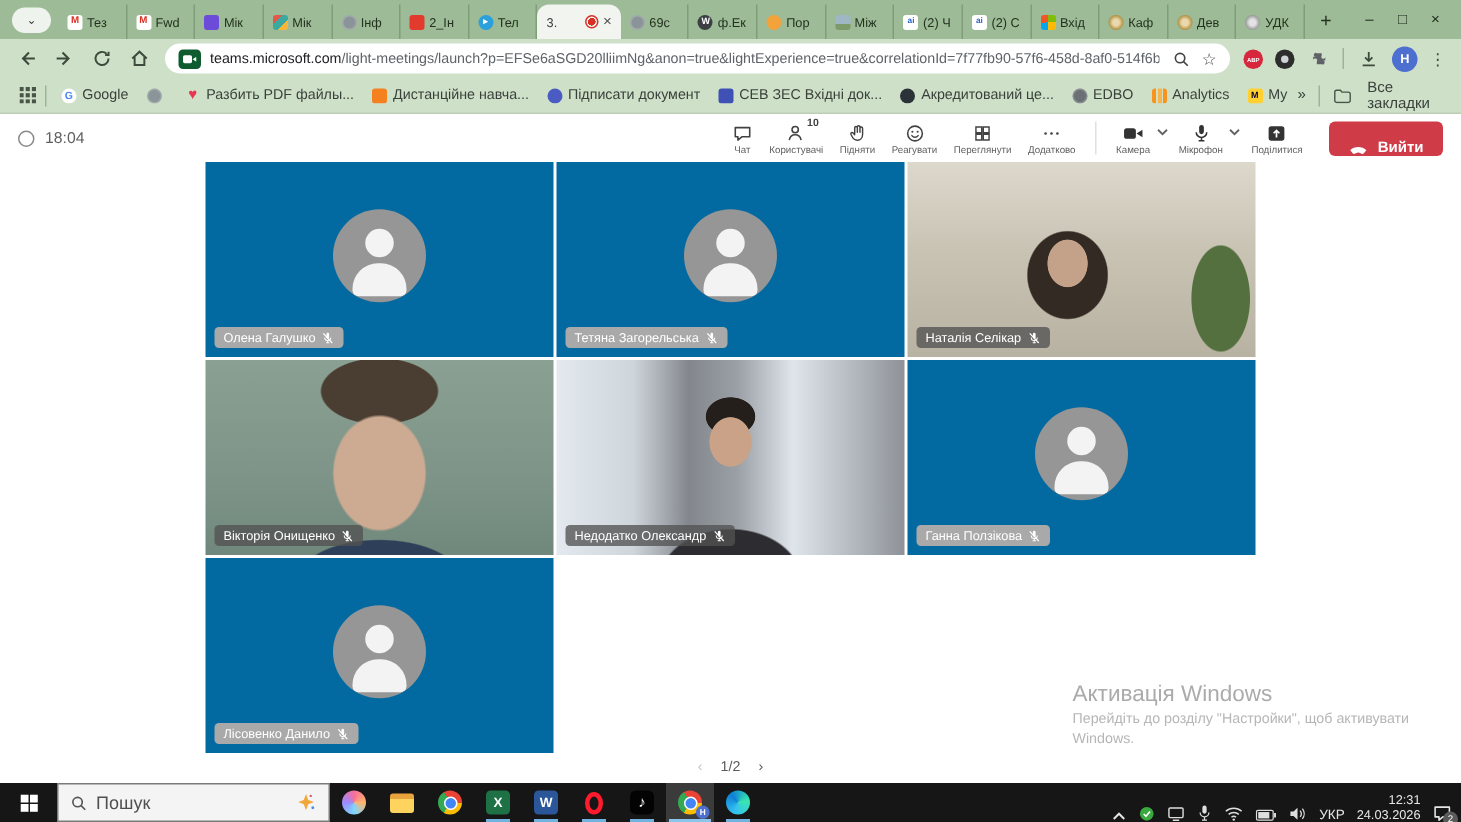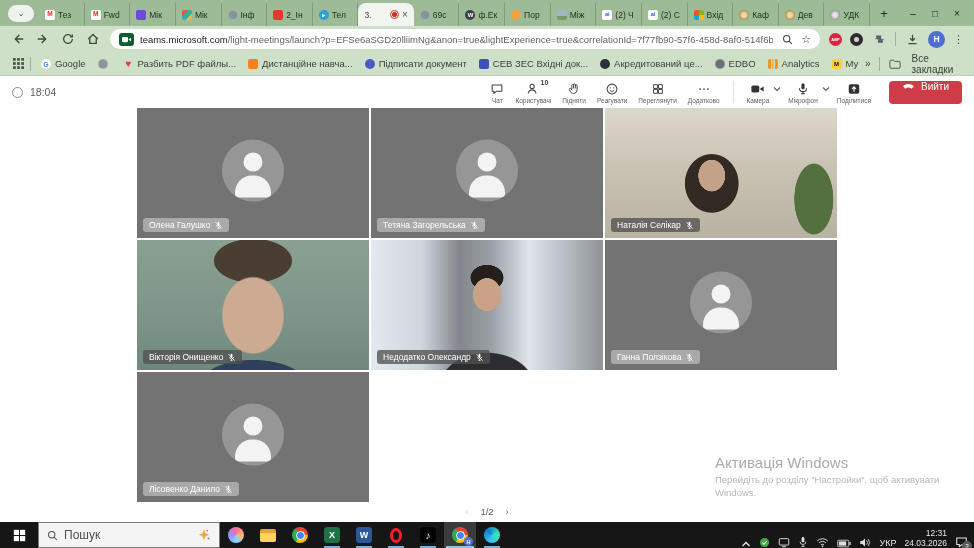--- a/index.html
+++ b/index.html
@@ -82,25 +82,25 @@
   .timer-circle{width:11px;height:11px;border:1.4px solid #8a8a8a;border-radius:50%}
   .controls{margin-left:auto;display:flex;align-items:center;gap:1px}
   .ctrl{display:flex;flex-direction:column;align-items:center;gap:1px;padding:0 5px;cursor:pointer}
   .ctrl svg{display:block}
   .clabel{font-size:6.5px;color:#616161;white-space:nowrap}
   .cicon{position:relative;height:15px;display:flex;align-items:flex-end}
   .cbadge{position:absolute;top:-2px;right:-8px;font-size:7px;font-style:normal;color:#424242;font-weight:bold}
   .chev{margin:0 1px 10px -2px}
   .ctl-div{width:1px;height:22px;background:#e0e0e0;margin:0 7px}
   .leave{background:#d03b48;border:none;color:#fff;border-radius:4px;height:23px;padding:0 13px;margin-left:12px;
-    display:flex;align-items:flex-start;gap:6px;font-size:10px;font-weight:normal;font-family:inherit;cursor:pointer}
+    display:flex;align-items:flex-end;gap:6px;font-size:10px;font-weight:bold;font-family:inherit;cursor:pointer}
 
   .grid{position:absolute;left:137px;top:32px;width:700px;height:394px;display:grid;
     grid-template-columns:repeat(3,1fr);grid-template-rows:repeat(3,1fr);gap:2px}
-  .tile{position:relative;overflow:hidden;background:#737373}
+  .tile{position:relative;overflow:hidden;background:#0369a1}
   .tile .ava{display:none;position:absolute;left:50%;top:50%;transform:translate(-50%,-54%);
     width:62px;height:62px;border-radius:50%;background:#969696;overflow:hidden}
   .tile .ava::before{content:"";position:absolute;left:50%;top:13px;transform:translateX(-50%);
     width:19px;height:19px;border-radius:50%;background:#f3f3f3}
   .tile .ava::after{content:"";position:absolute;left:50%;top:36px;transform:translateX(-50%);
     width:36px;height:22px;border-radius:17px 17px 4px 4px;background:#f3f3f3}
   .tile.k-avatar .ava{display:block}
   .pill{position:absolute;left:6px;bottom:6px;display:flex;align-items:center;gap:4px;
     background:rgba(82,82,82,.78);color:#fff;font-size:8.5px;padding:2px 6px;border-radius:3px;
     max-width:88%;white-space:nowrap;overflow:hidden}

